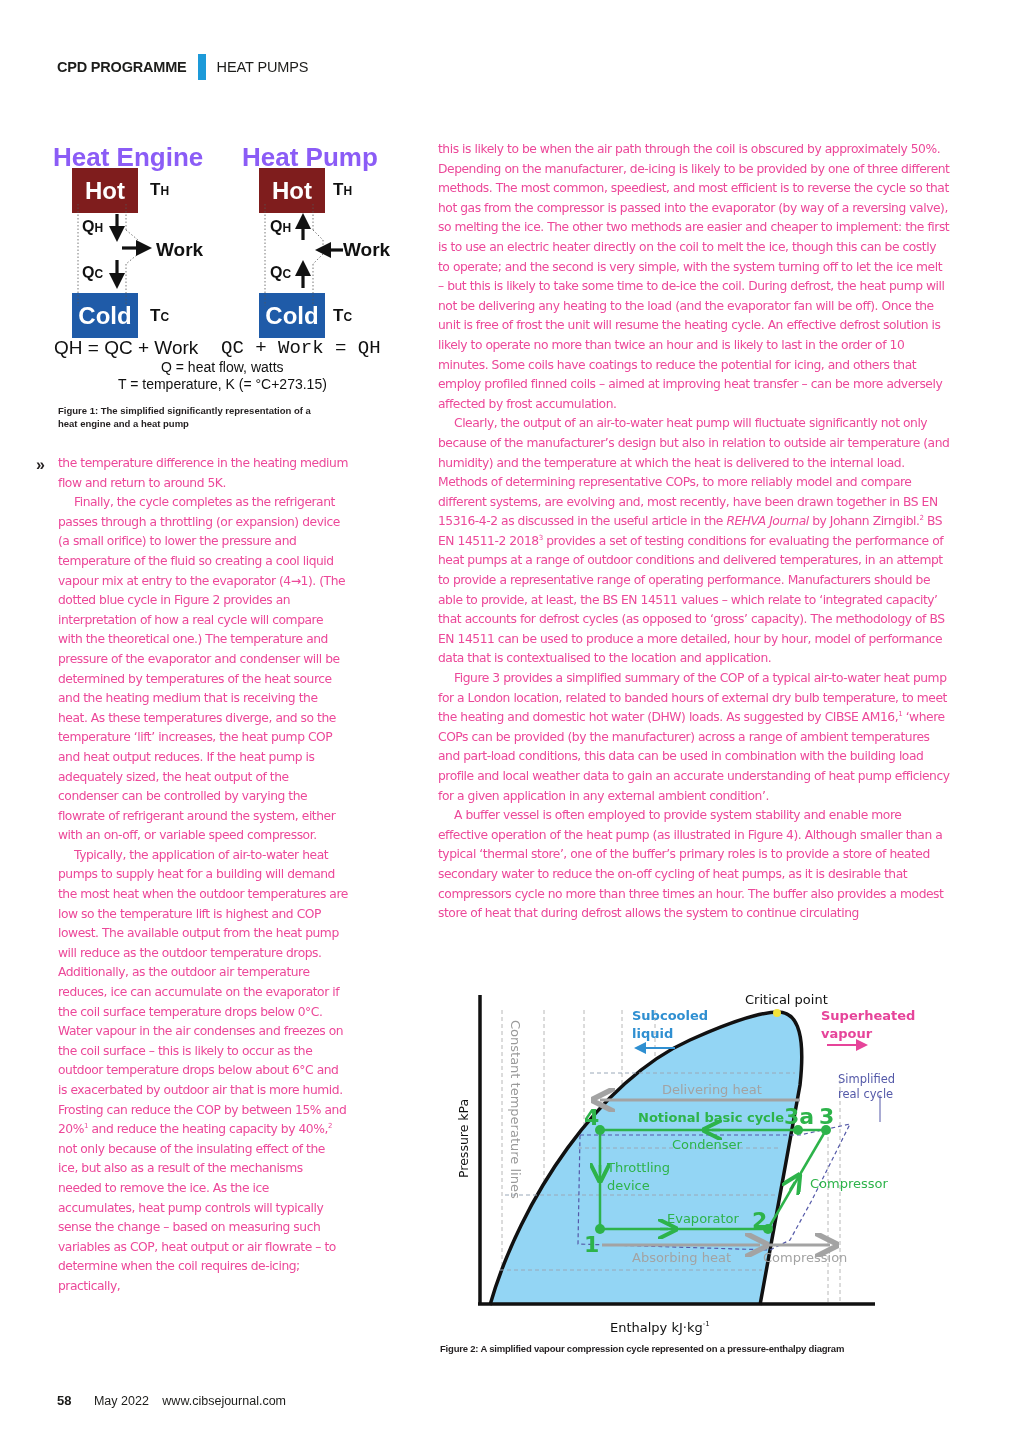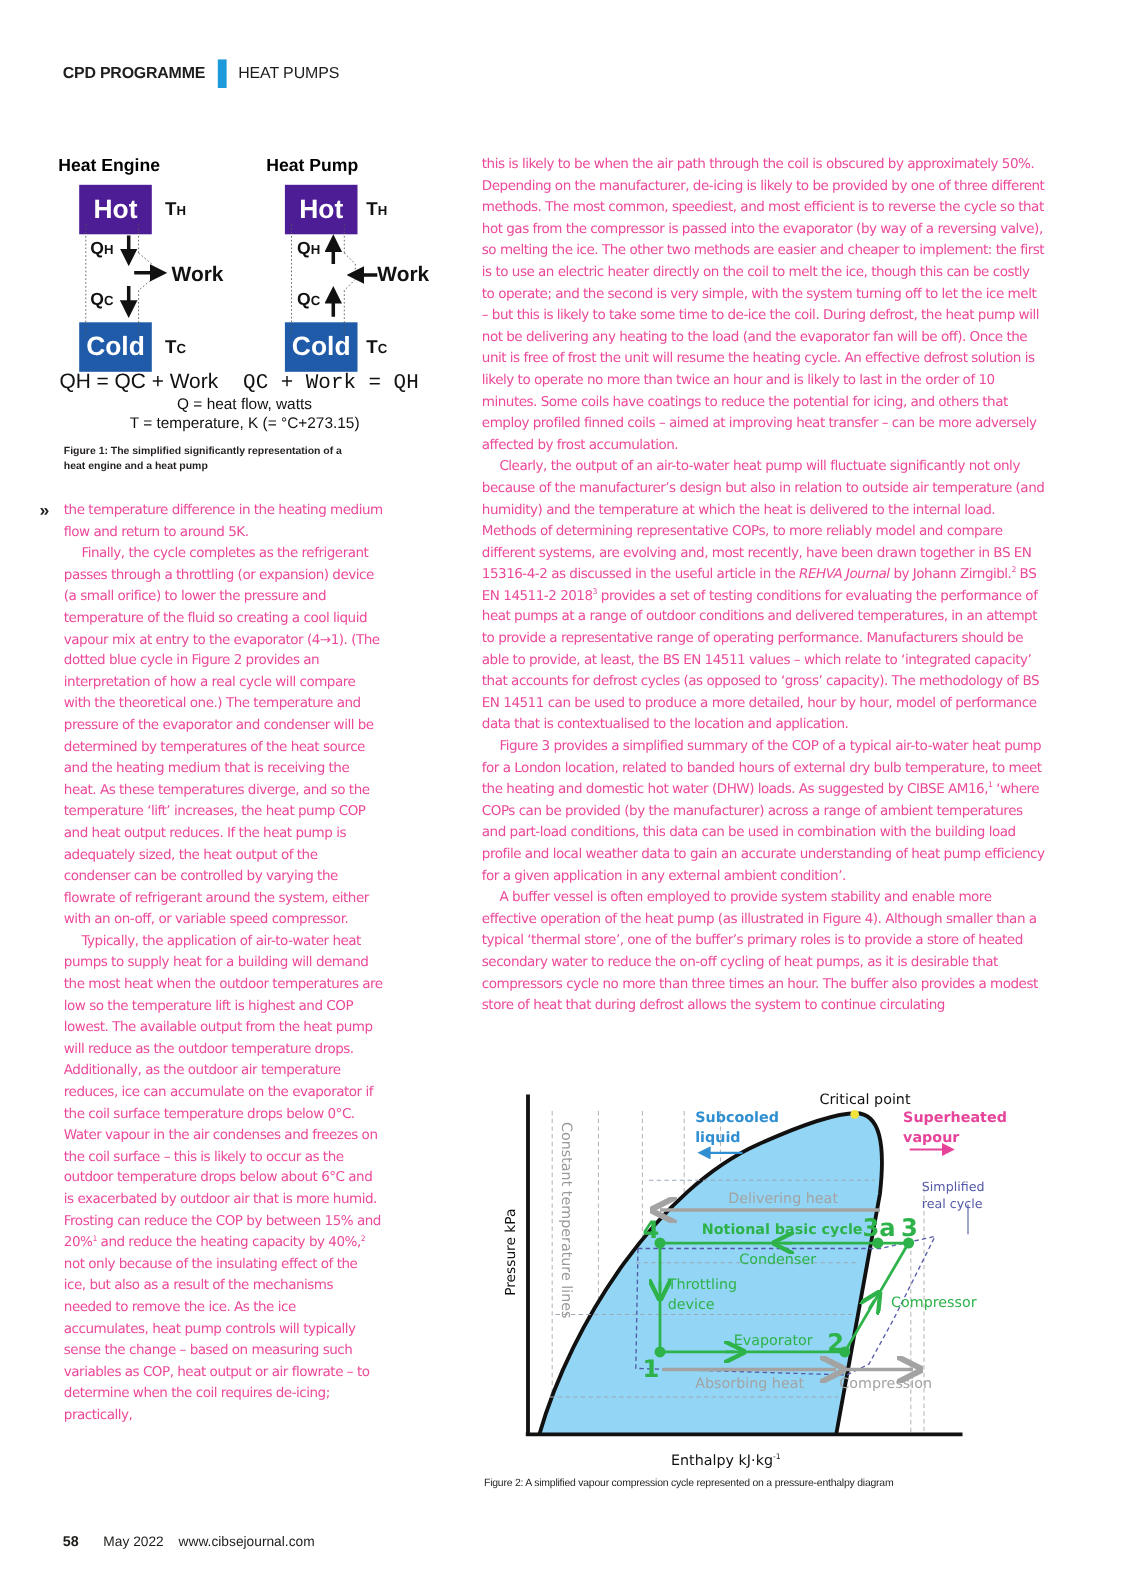--- a/index.html
+++ b/index.html
@@ -8,24 +8,24 @@
   .abs { position: absolute; }
 
   
   .hdr { left: 57px; top: 57px; height: 20px; display: flex; align-items: center; }
   .hdr-prog { font-weight: bold; font-size: 14.5px; letter-spacing: -0.2px; color: #1d1d1b; }
   .hdr-bar { width: 8px; height: 26px; background: #1d9ad9; margin: 0 11px 0 11px; }
   .hdr-topic { font-size: 14.5px; color: #1d1d1b; letter-spacing: -0.1px; }
 
   
   .fig1 { left: 36px; top: 138px; width: 380px; height: 260px; }
-  .f1-title { position: absolute; font-weight: bold; font-size: 16px; color: #000000; }
+  .f1-title { position: absolute; font-weight: bold; font-size: 26px; color: #8b5cf6; }
   .f1-box { position: absolute; width: 66px; height: 45px; color: #fff; font-weight: bold;
             font-size: 24px; display: flex; align-items: center; justify-content: center; }
-  .hot { background: #4c1d95; }
+  .hot { background: #7f1d1d; }
   .cold { background: #1f5ba8; }
   .f1-t { position: absolute; font-weight: bold; font-size: 17px; color: #111; }
   .f1-t sub { font-size: 12px; vertical-align: baseline; }
   .f1-q { position: absolute; font-weight: bold; font-size: 16px; color: #111; }
   .f1-work { position: absolute; font-weight: bold; font-size: 19px; color: #111; }
   .f1-eq { position: absolute; font-size: 19px; color: #111; white-space: nowrap; }
   .f1-note { position: absolute; font-size: 14px; color: #111; white-space: nowrap; }
   .fig1-cap { left: 58px; top: 404px; width: 260px; font-weight: bold; font-size: 9.5px;
               line-height: 13px; color: #231f20; }
 
@@ -34,21 +34,21 @@
          color: #ec4899; letter-spacing: -0.45px; }
   .col p { margin: 0; }
   .col .ind { text-indent: 16px; }
   .col-left { left: 58px; top: 454px; width: 290px; }
   .col-right { left: 438px; top: 140px; width: 512px; }
   .more-icon { left: 36px; top: 456px; font-weight: bold; font-size: 16px; color: #231f20; }
   sup { font-size: 7px; line-height: 0; }
 
   
   .fig2 { left: 440px; top: 985px; width: 480px; height: 350px; }
-  .fig2-cap { left: 440px; top: 1343px; font-weight: normal; font-size: 9.5px; color: #231f20;
+  .fig2-cap { left: 440px; top: 1343px; font-weight: bold; font-size: 9.5px; color: #231f20;
               letter-spacing: -0.2px; white-space: nowrap; }
 
   
   .ftr { left: 57px; top: 1393px; font-size: 12.5px; color: #1d1d1b; white-space: nowrap; }
   .ftr .pg { font-weight: bold; font-size: 13px; margin-right: 19px; }
   .ftr .dt { margin-right: 10px; }
 </style>
 </head>
 <body>
 

